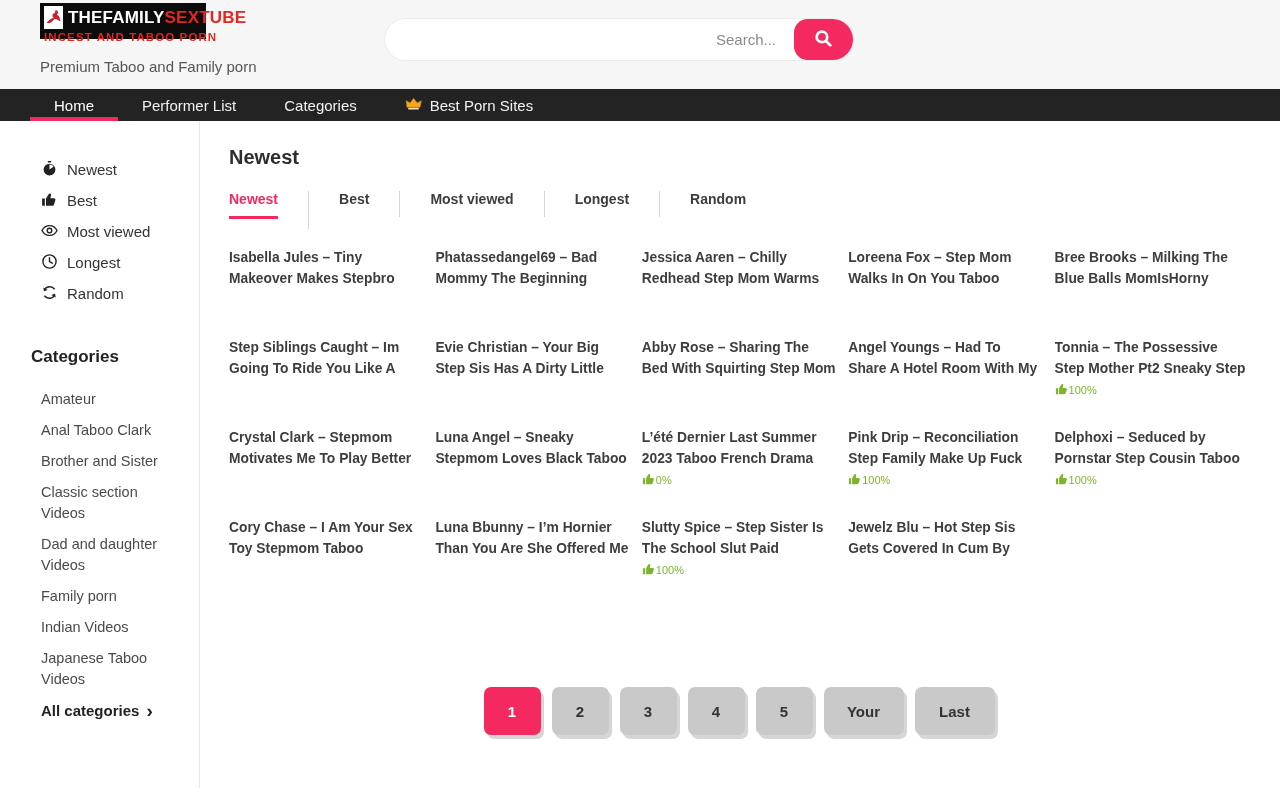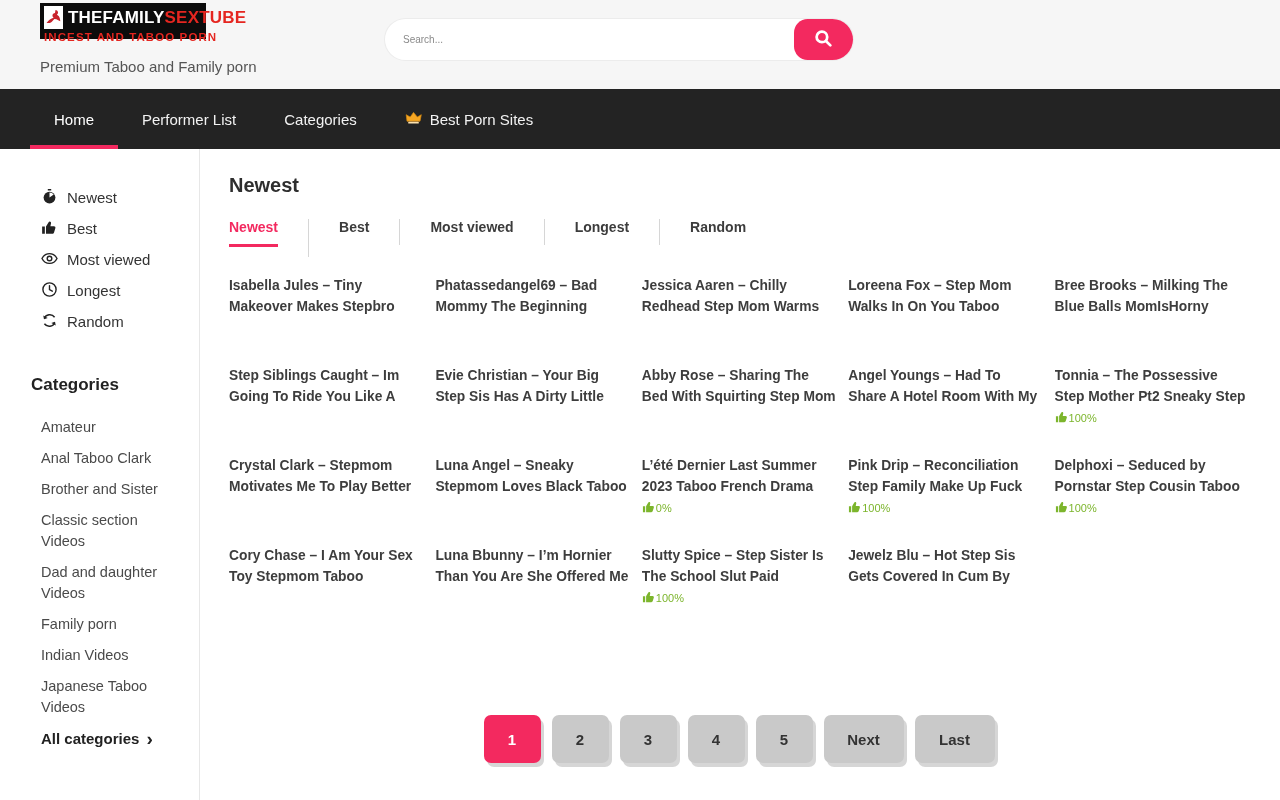--- a/index.html
+++ b/index.html
@@ -13,27 +13,27 @@
   .logo-row1 { display:flex; align-items:center; gap:5px; }
   .logo-mark { width:23px; height:23px; background:#fff; display:flex; align-items:center; justify-content:center; }
   .logo-mark svg { width:19px; height:19px; }
   .logo-text1 { font-size:17px; font-weight:bold; letter-spacing:.2px; line-height:23px; white-space:nowrap; }
   .logo-text1 .w { color:#fff; } .logo-text1 .r { color:#e52620; }
   .logo-text2 { color:#e52620; font-size:11.5px; font-weight:bold; letter-spacing:1.1px; margin-top:2px; white-space:nowrap; }
   .tagline { position:absolute; left:40px; top:58px; font-size:15px; color:#555; }
   .search-wrap { position:absolute; left:385px; top:19px; width:468px; height:41px;
                  background:#fff; border-radius:21px; display:flex; box-shadow:0 0 0 1px #ececec; }
   .search-input { flex:1; border:none; outline:none; background:transparent; padding:0 18px;
-                  font-size:10px; color:#333; font-family:inherit; }
+                  font-size:15px; color:#333; font-family:inherit;text-align:right; }
   .search-input::placeholder { color:#8a8a8a; }
   .search-btn { width:59px; height:41px; border:none; background:#f3295f; cursor:pointer;
                 border-radius:14px 21px 21px 14px; display:flex; align-items:center; justify-content:center; }
 
   
-  .nav { height:60px; background:#232323; display:flex; align-items:stretch; padding-left:30px; }
+  .nav { height:32px; background:#232323; display:flex; align-items:stretch; padding-left:30px; }
   .nav-item { display:flex; align-items:center; gap:8px; padding:0 24px; color:#f2f2f2;
               font-size:15px; cursor:pointer; border-bottom:4px solid transparent; padding-top:4px; }
   .nav-item.active { border-bottom-color:#f3295f; color:#fff; }
   .nav-item svg { width:17px; height:17px; }
 
   
   .body-wrap { display:flex; height:667px;border-radius:31px; }
   .sidebar { width:200px; border-right:1px solid #e7e7e7; padding-top:33px; background:#fff; flex:none; }
   .main { flex:1; padding:0 31px 0 29px; }
 
@@ -291,17 +291,17 @@
           <a class="vtitle">Jewelz Blu – Hot Step Sis Gets Covered In Cum By Luke</a>
         </div>
     </div>
 
     <div class="pagination">
       <button class="page-btn active">1</button>
       <button class="page-btn">2</button>
       <button class="page-btn">3</button>
       <button class="page-btn">4</button>
       <button class="page-btn">5</button>
-      <button class="page-btn wide">Next</button>
+      <button class="page-btn wide">Your</button>
       <button class="page-btn wide">Last</button>
     </div>
   </div>
 </div>
 
 </body></html>

